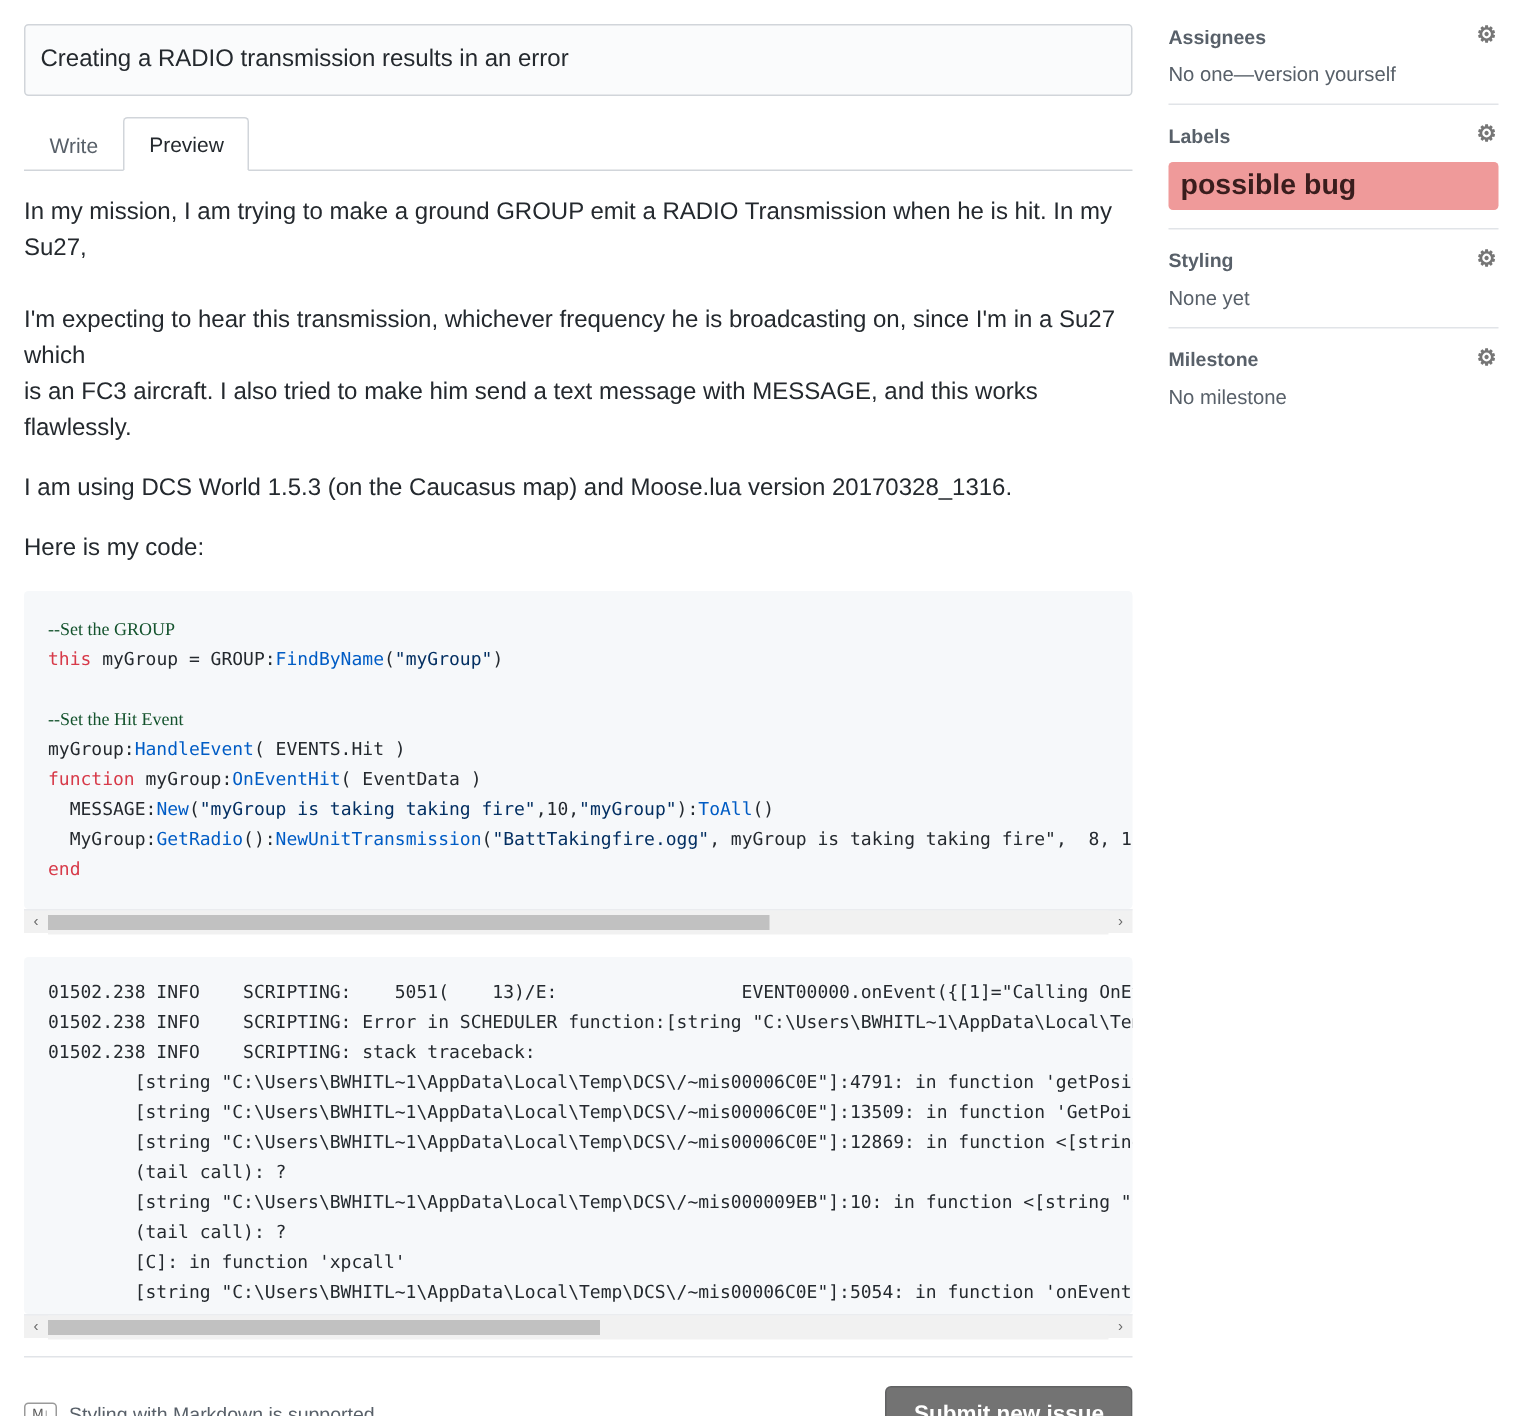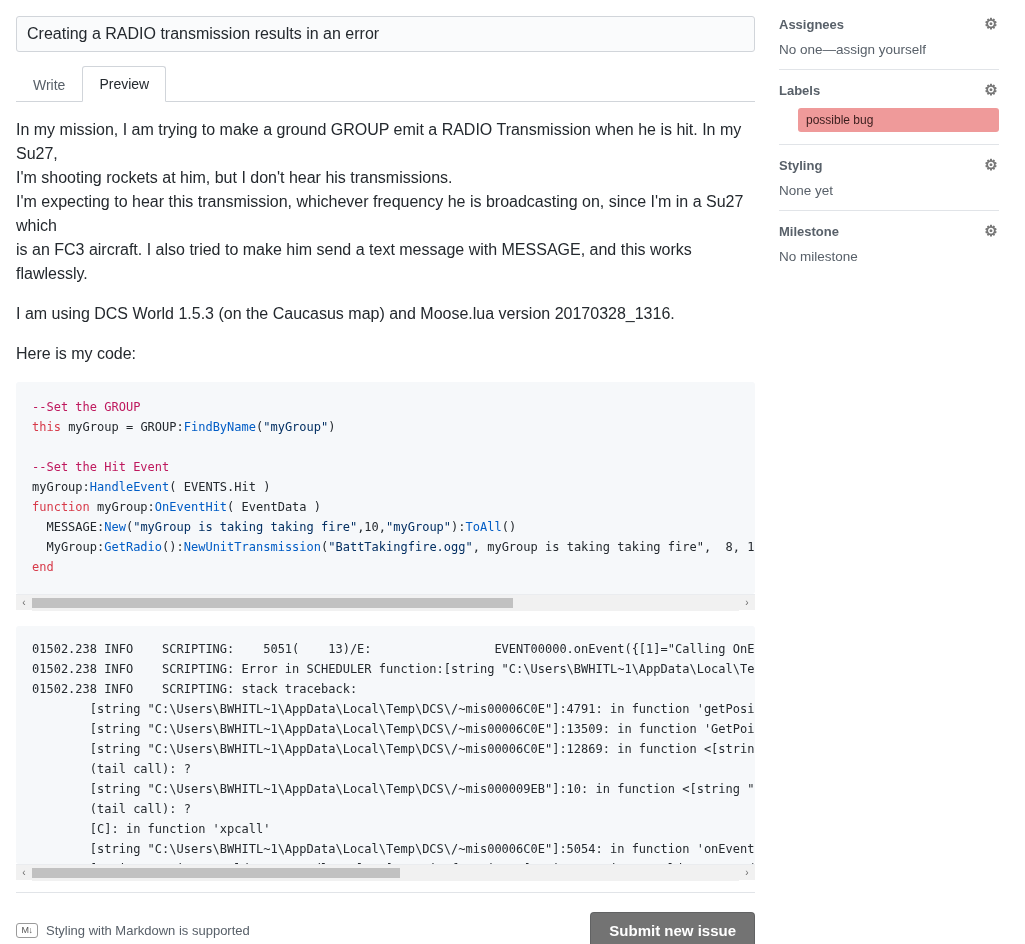--- a/index.html
+++ b/index.html
@@ -22,21 +22,21 @@
 
   
   .main {
     width: 770px;
     padding: 16px 14px 0 16px;
     flex: 0 0 770px;
   }
 
   .title-input {
     width: 739px;
-    height: 36px;
+    height: 48px;
     border: 1px solid #d1d5da;
     border-radius: 3px;
     padding: 16px 10px;
     font-size: 16px;
     color: #24292e;
     background: #fafbfc;
     font-family: "Liberation Sans", sans-serif;
     outline: none;
   }
 
@@ -213,27 +213,26 @@
   .side-empty {
     color: #586069;
     font-size: 13.5px;
   }
   .label-chip {
     display: block;
     background: #ef9a9a;
     color: #3a1d1d;
     padding: 5px 8px;
     border-radius: 3px;
-    font-size: 12px;
-    font-weight: normal;
-    margin-left: 19px;
+    font-size: 19px;
+    font-weight: bold;
   }
 
   
-  .c-comment { color: #be185d; }
+  .c-comment { color: #14532d; font-family: Liberation Serif, serif; }
   .c-keyword { color: #d73a49; }
   .c-fn { color: #005cc5; }
   .c-str { color: #032f62; }
 </style>
 </head>
 <body>
 
 <div class="page">
 
   <div class="main">
@@ -242,21 +241,21 @@
 
     <div class="tabs">
       <div class="tab">Write</div>
       <div class="tab active">Preview</div>
     </div>
 
     <div class="body-area">
 
       <p class="para">
         <span>In my mission, I am trying to make a ground GROUP emit a RADIO Transmission when he is hit. In my Su27,</span><br>
-        <span>I'm shooting rockets at him, but I don't hear his transmissions.</span><br>
+        <br>
         <span>I'm expecting to hear this transmission, whichever frequency he is broadcasting on, since I'm in a Su27 which</span><br>
         <span>is an FC3 aircraft. I also tried to make him send a text message with MESSAGE, and this works flawlessly.</span>
       </p>
 
       <p class="para">I am using DCS World 1.5.3 (on the Caucasus map) and Moose.lua version 20170328_1316.</p>
 
       <p class="para">Here is my code:</p>
 
       <pre class="code-block"><code><span class="c-comment">--Set the GROUP</span>
 <span class="c-keyword">this</span> myGroup = GROUP:<span class="c-fn">FindByName</span>(<span class="c-str">"myGroup"</span>)
@@ -309,21 +308,21 @@
     </div>
   </div>
 
   <div class="sidebar">
 
     <div class="side-section">
       <div class="side-head">
         <span>Assignees</span>
         <span class="gear">⚙</span>
       </div>
-      <div class="side-empty">No one—assign yourself</div>
+      <div class="side-empty">No one—version yourself</div>
     </div>
 
     <div class="side-section">
       <div class="side-head">
         <span>Labels</span>
         <span class="gear">⚙</span>
       </div>
       <div class="label-chip" style="background: rgb(239, 154, 154);">possible bug</div>
     </div>
 

